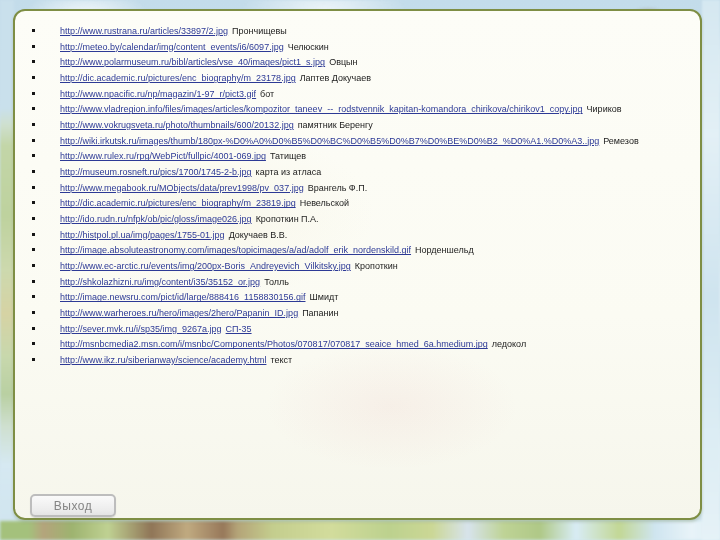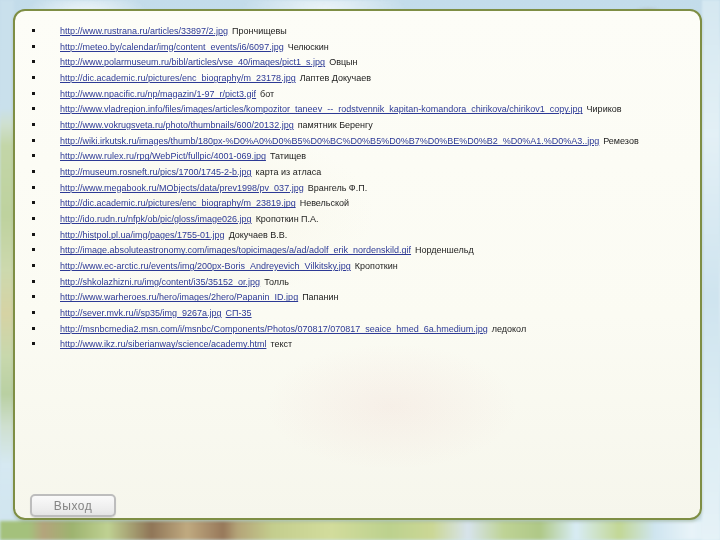--- a/index.html
+++ b/index.html
@@ -117,20 +117,21 @@
         <li><span class="bullet"></span><a class="url">http://wiki.irkutsk.ru/images/thumb/180px-%D0%A0%D0%B5%D0%BC%D0%B5%D0%B7%D0%BE%D0%B2_%D0%A1.%D0%A3..jpg</a><span class="label">Ремезов</span></li>
         <li><span class="bullet"></span><a class="url">http://www.rulex.ru/rpg/WebPict/fullpic/4001-069.jpg</a><span class="label">Татищев</span></li>
         <li><span class="bullet"></span><a class="url">http://museum.rosneft.ru/pics/1700/1745-2-b.jpg</a><span class="label">карта из атласа</span></li>
         <li><span class="bullet"></span><a class="url">http://www.megabook.ru/MObjects/data/prev1998/pv_037.jpg</a><span class="label">Врангель Ф.П.</span></li>
         <li><span class="bullet"></span><a class="url">http://dic.academic.ru/pictures/enc_biography/m_23819.jpg</a><span class="label">Невельской</span></li>
         <li><span class="bullet"></span><a class="url">http://ido.rudn.ru/nfpk/ob/pic/gloss/image026.jpg</a><span class="label">Кропоткин П.А.</span></li>
         <li><span class="bullet"></span><a class="url">http://histpol.pl.ua/img/pages/1755-01.jpg</a><span class="label">Докучаев В.В.</span></li>
         <li><span class="bullet"></span><a class="url">http://image.absoluteastronomy.com/images/topicimages/a/ad/adolf_erik_nordenskild.gif</a><span class="label">Норденшельд</span></li>
         <li><span class="bullet"></span><a class="url">http://www.ec-arctic.ru/events/img/200px-Boris_Andreyevich_Vilkitsky.jpg</a><span class="label">Кропоткин</span></li>
         <li><span class="bullet"></span><a class="url">http://shkolazhizni.ru/img/content/i35/35152_or.jpg</a><span class="label">Толль</span></li>
+        <li><span class="bullet"></span><a class="url">http://image.newsru.com/pict/id/large/888416_1158830156.gif</a><span class="label">Шмидт</span></li>
         <li><span class="bullet"></span><a class="url">http://www.warheroes.ru/hero/images/2hero/Papanin_ID.jpg</a><span class="label">Папанин</span></li>
         <li><span class="bullet"></span><a class="url">http://sever.mvk.ru/i/sp35/img_9267a.jpg</a><span class="label linked">СП-35</span></li>
         <li><span class="bullet"></span><a class="url">http://msnbcmedia2.msn.com/i/msnbc/Components/Photos/070817/070817_seaice_hmed_6a.hmedium.jpg</a><span class="label">ледокол</span></li>
         <li><span class="bullet"></span><a class="url">http://www.ikz.ru/siberianway/science/academy.html</a><span class="label">текст</span></li>
       </ul>
     <button class="exit-btn">Выход</button>
   </div>
 </div>
 
 </body></html>

